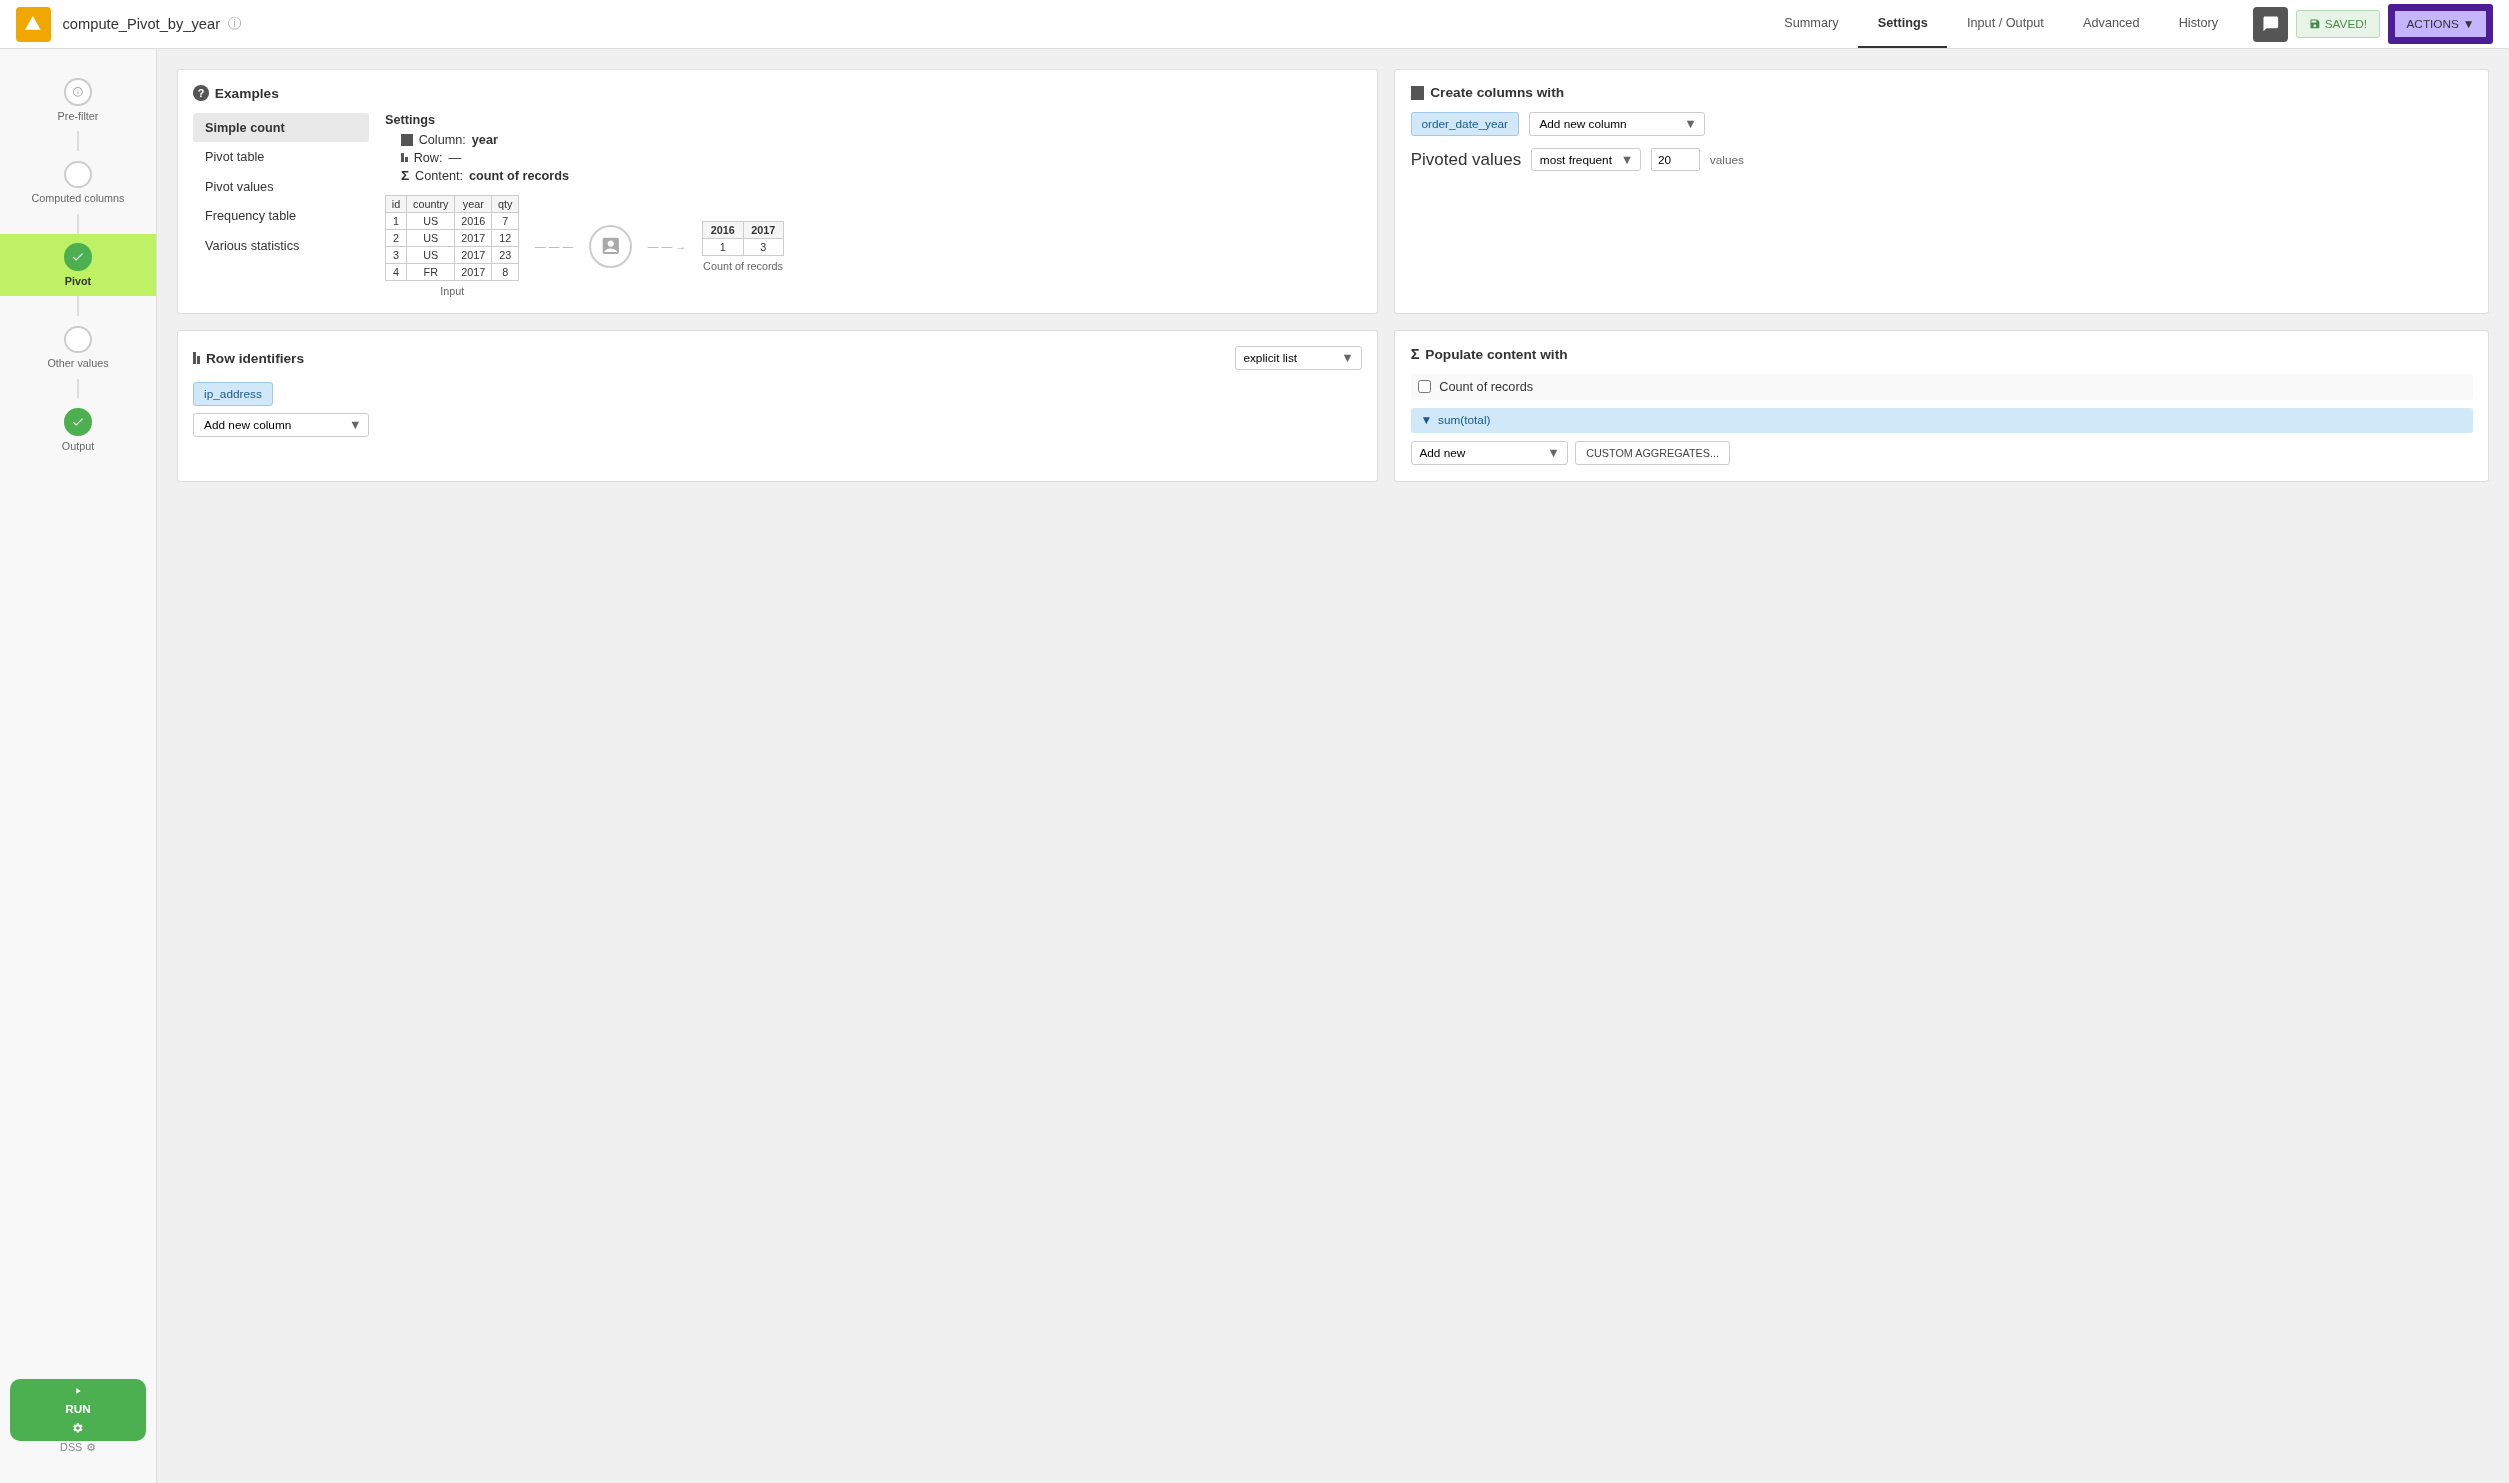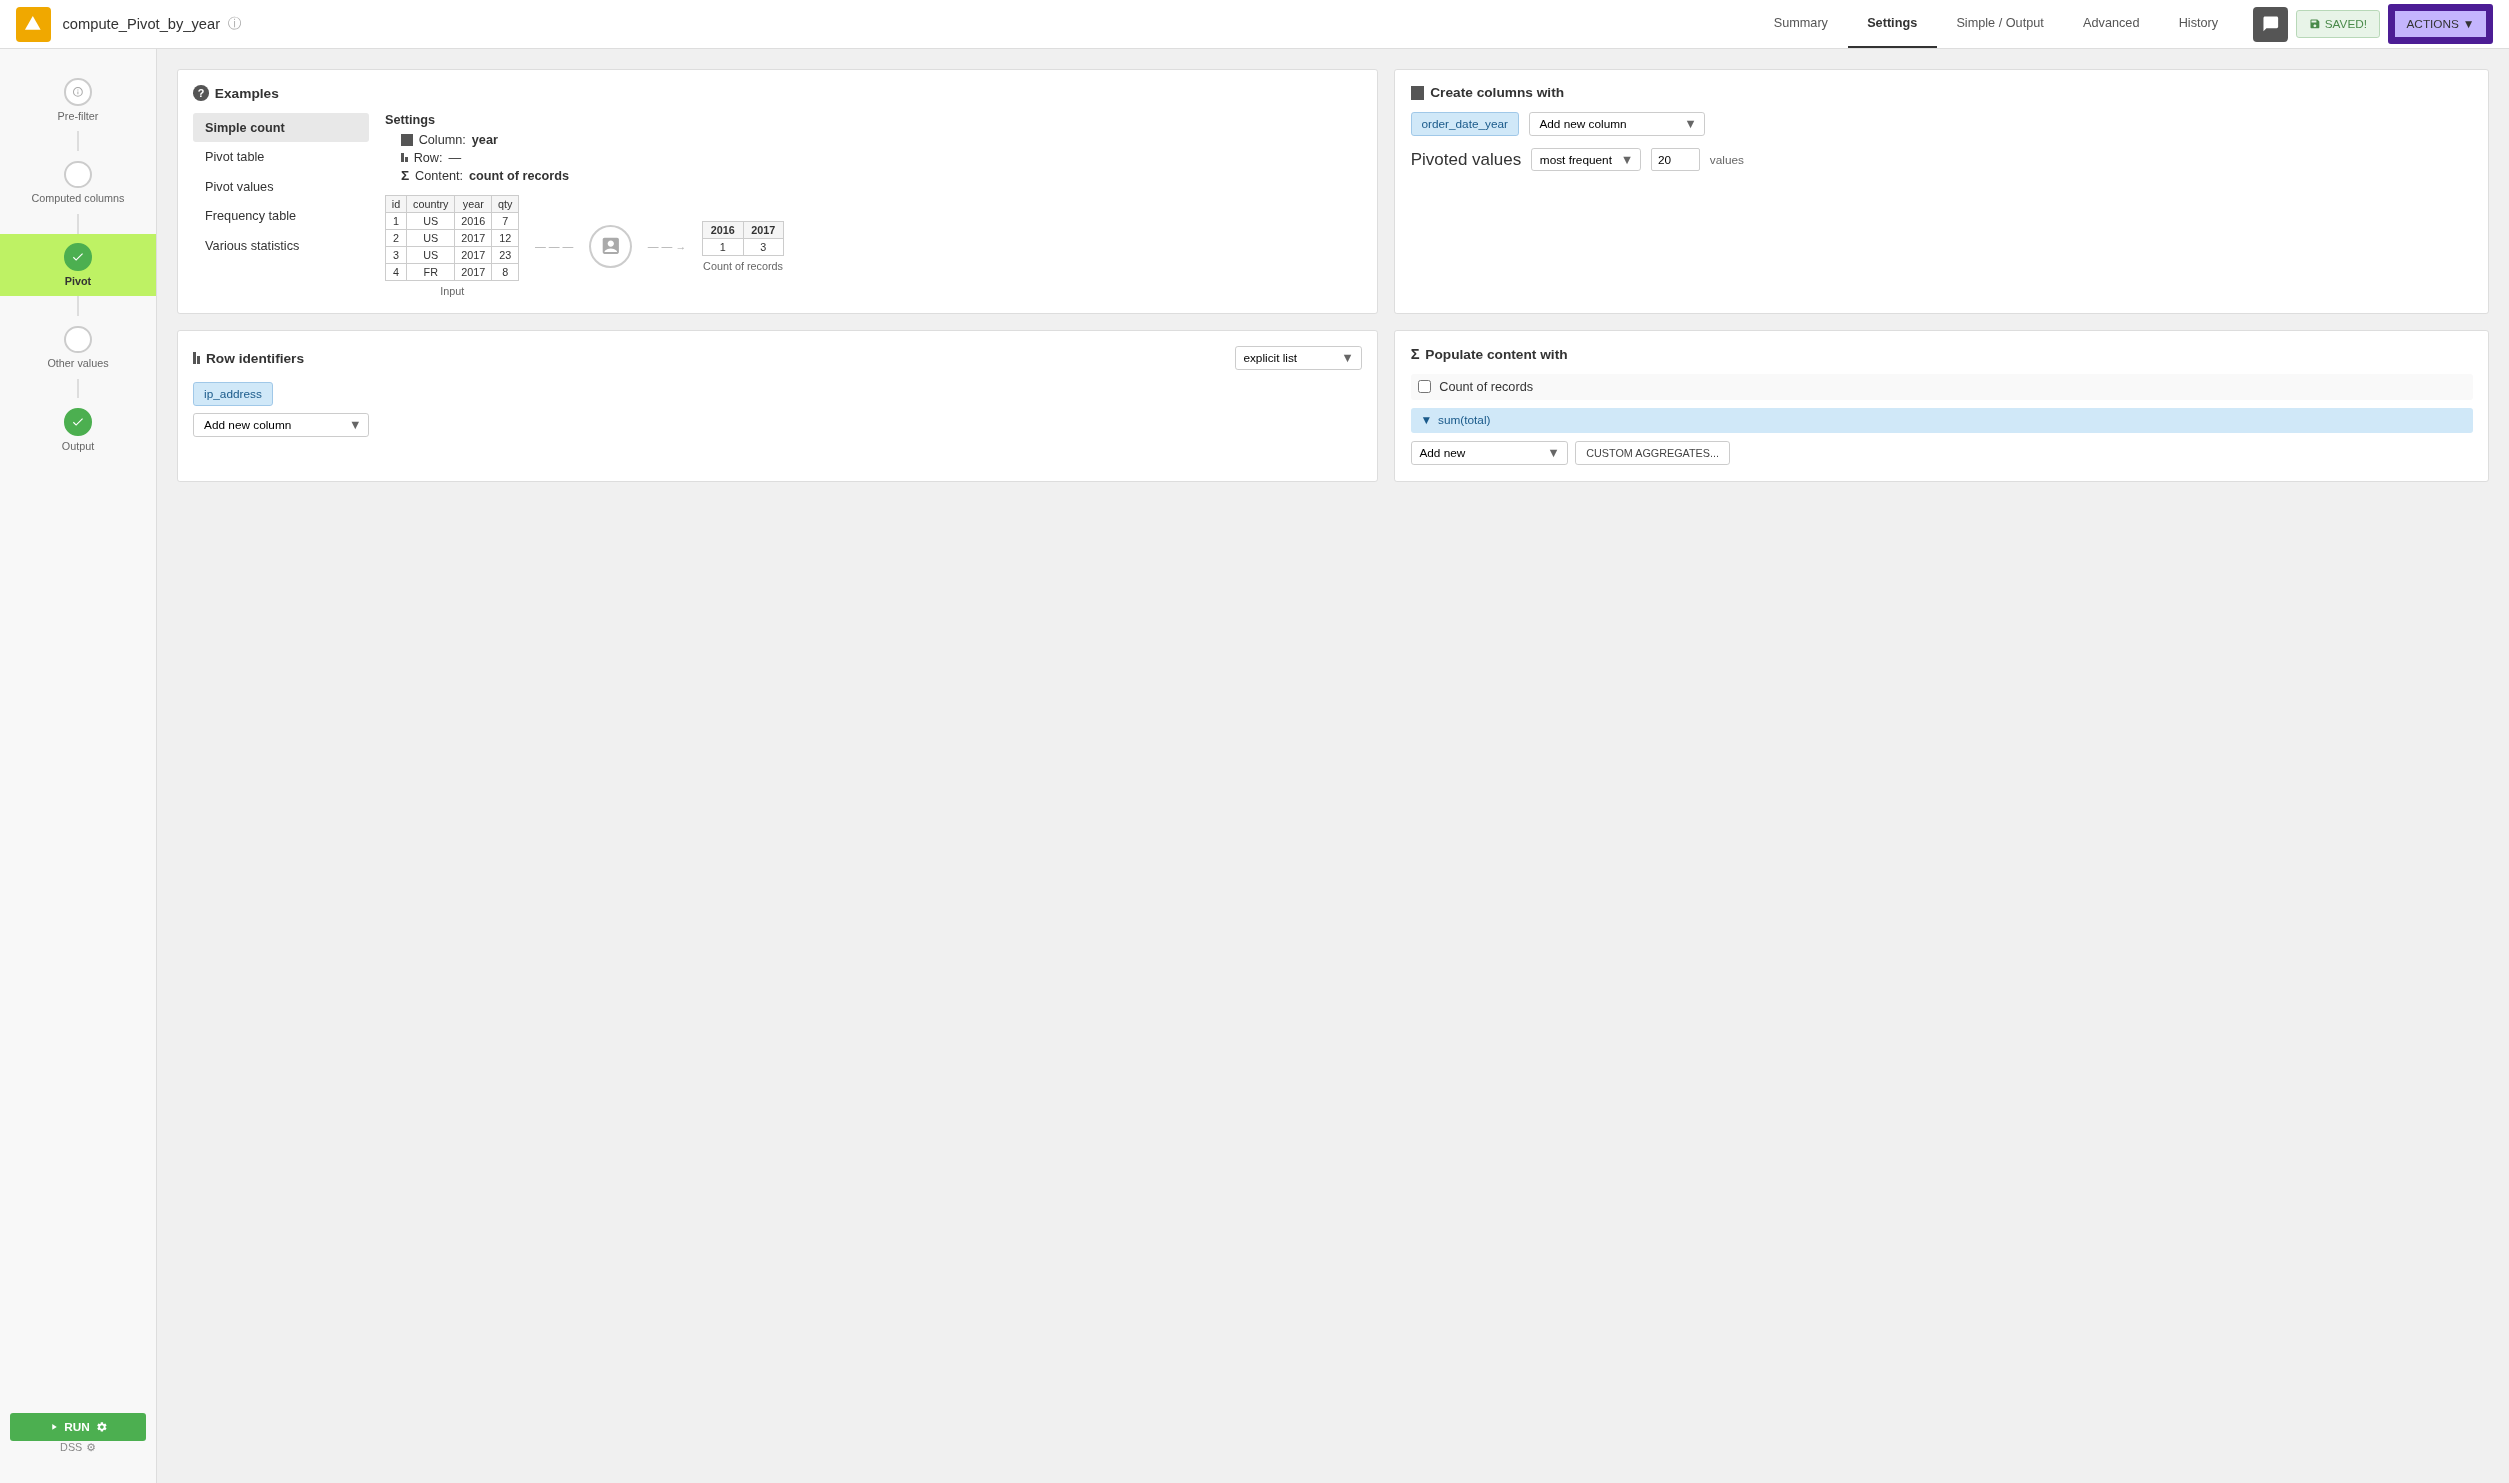--- a/index.html
+++ b/index.html
@@ -81,41 +81,41 @@
     .row-id-panel { flex: 1; }
     .panel-header-row { display: flex; align-items: center; justify-content: space-between; margin-bottom: 11.8px; }
 
     
     .populate-panel { flex: 1; }
     .checkbox-row { display: flex; align-items: center; gap: 7.8px; padding: 5.9px 7.8px; background: #f9f9f9; border-radius: 2.9px; margin-bottom: 7.8px; }
     .blue-row { background: #d0e8f8; border-radius: 2.9px; padding: 5.9px 9.8px; margin-bottom: 7.8px; display: flex; align-items: center; gap: 5.9px; font-size: 11.8px; color: #1a5a8a; font-weight: 500; }
     .add-new-row { display: flex; align-items: center; gap: 7.8px; }
     .add-new-dropdown { border: 1px solid #ccc; border-radius: 2.9px; padding: 3.9px 27.4px 3.9px 7.8px; font-size: 11.8px; appearance: none; -webkit-appearance: none; background: #fff; cursor: pointer; min-width: 157px; }
     .custom-agg-btn { border: 1px solid #ccc; background: #fff; padding: 4.9px 9.8px; border-radius: 2.9px; font-size: 10.8px; cursor: pointer; color: #444; }
-    .run-btn { background: #4caf50; color: #fff; border: none; border-radius: 3px; padding: 6.9px 15.7px; font-size: 11.8px; font-weight: 600; cursor: pointer; display: flex; align-items: center; gap: 5.9px; width: 100%; justify-content: center; }
+    .run-btn { background: #4caf50; color: #fff; border: none; border-radius: 10px; padding: 6.9px 15.7px; font-size: 11.8px; font-weight: 600; cursor: pointer; display: flex; align-items: center; gap: 5.9px; width: 100%; justify-content: center; flex-direction: column; }
     .dss-label { font-size: 10.8px; color: #888; display: flex; align-items: center; gap: 3.9px; }
     .gear-icon { font-size: 10.8px; }
 
     select { outline: none; }
   </style>
 </head>
 <body>
 
 <div class="topbar">
   <div class="app-logo">
     <svg width="19.6" height="19.6" viewBox="0 0 20 20">
         <polygon points="10,2 18,16 2,16" fill="#fff"></polygon>
       </svg>
   </div>
   <span class="app-title">compute_Pivot_by_year</span>
   <span class="help-icon">ⓘ</span>
   <div class="nav-tabs">
     <a class="nav-tab">Summary</a>
     <a class="nav-tab active">Settings</a>
-    <a class="nav-tab">Simple / Output</a>
+    <a class="nav-tab">Input / Output</a>
     <a class="nav-tab">Advanced</a>
     <a class="nav-tab">History</a>
   </div>
   <div class="topbar-right">
     <div class="chat-btn">
       <svg width="17.6" height="17.6" viewBox="0 0 24 24" fill="white">
           <path d="M20 2H4c-1.1 0-2 .9-2 2v18l4-4h14c1.1 0 2-.9 2-2V4c0-1.1-.9-2-2-2z"></path>
         </svg>
     </div>
     <div class="saved-btn">

